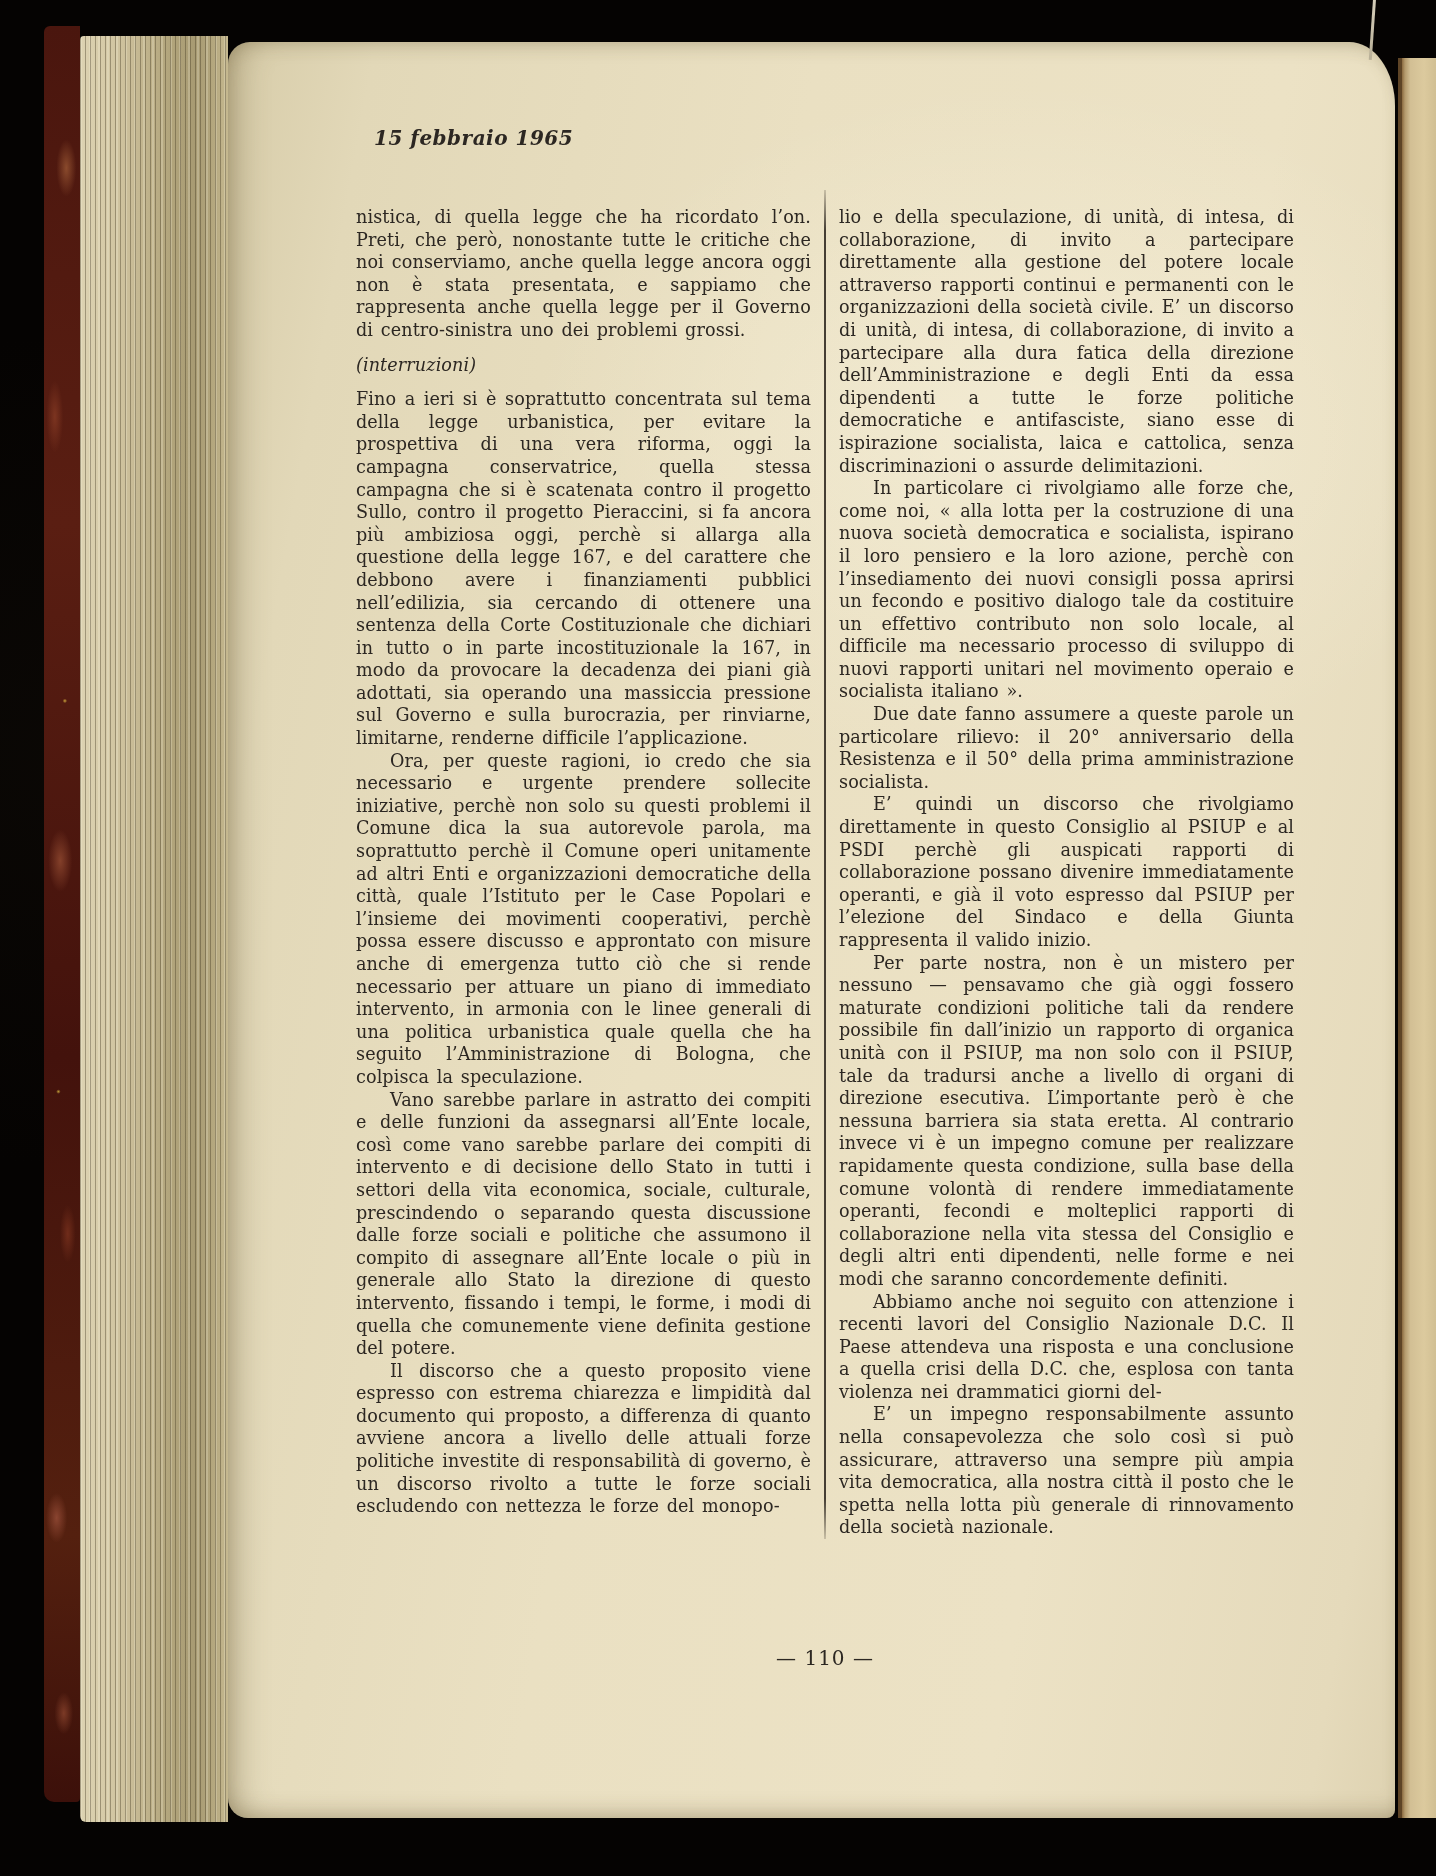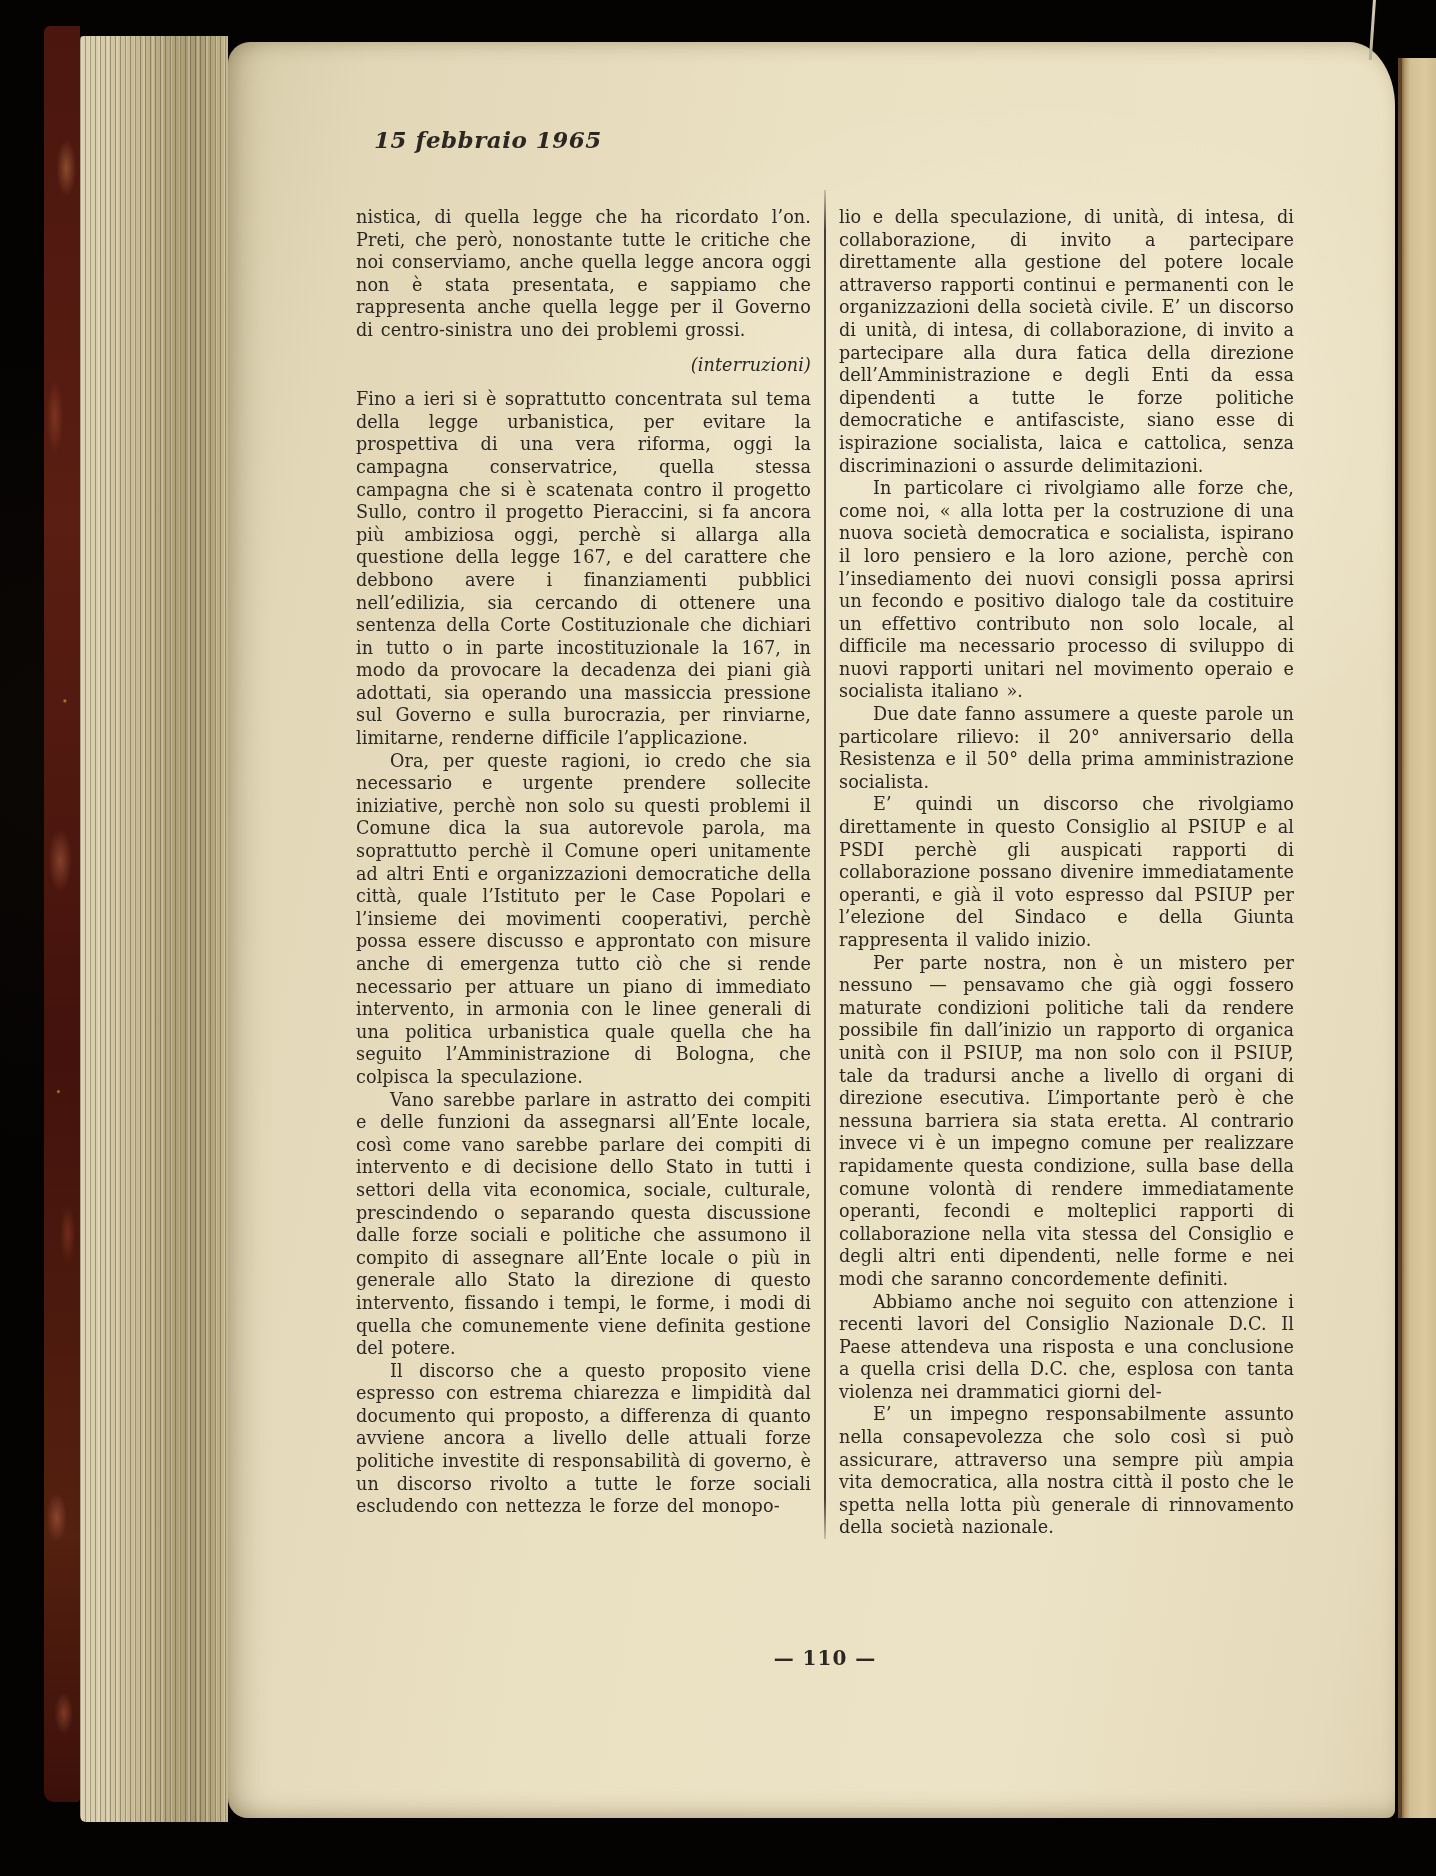--- a/index.html
+++ b/index.html
@@ -47,37 +47,37 @@
     border-left:4px solid #5e4426;
     background:linear-gradient(90deg,#8a6a40 0%,#b49a6d 8%,#d2bf94 22%,#dcca9e 58%,#cdbb8f 100%);}
 
   .bookmark-thread{position:absolute;left:1371px;top:-4px;width:3px;height:64px;
     background:linear-gradient(180deg,#d8d0bc,#b7ae96);transform:rotate(4deg);}
 
   
   .ink{color:#2c2722;}
 
   .date-heading{position:absolute;left:146px;top:84px;
-    font-style:italic;font-weight:700;font-size:23px;letter-spacing:.5px;}
+    font-style:italic;font-weight:700;font-size:20px;letter-spacing:.5px;}
 
   .text-block{position:absolute;left:128px;top:148px;width:938px;
     display:flex;align-items:stretch;}
   .col{width:455px;font-size:17.6px;line-height:22.6px;text-align:justify;
     word-spacing:2px;letter-spacing:.1px;hyphens:auto;margin-top:16px;-webkit-hyphens:auto;}
   .gap{width:28px;display:flex;justify-content:center;}
   .column-divider{width:2px;background:linear-gradient(180deg,rgba(58,50,40,.2),#453e34 3%,#453e34 97%,rgba(58,50,40,.2));}
 
   .para{margin:0;}
   .para.flush{text-indent:0;}
   .para.indent{text-indent:34px;}
-  .para.center-italic{text-align:right;font-style:italic;text-indent:0;
+  .para.center-italic{text-align:left;font-style:italic;text-indent:0;
     margin:12px 0;word-spacing:normal;}
 
   .page-number{position:absolute;left:128px;top:1604px;width:938px;
-    text-align:center;font-weight:700;font-size:20px;letter-spacing:1px;}
+    text-align:center;font-weight:400;font-size:20px;letter-spacing:1px;}
 </style>
 </head>
 <body>
 
 <div class="scan">
 
   <div class="cover-marble"></div>
   <div class="page-stack"></div>
 
   <div class="page">

